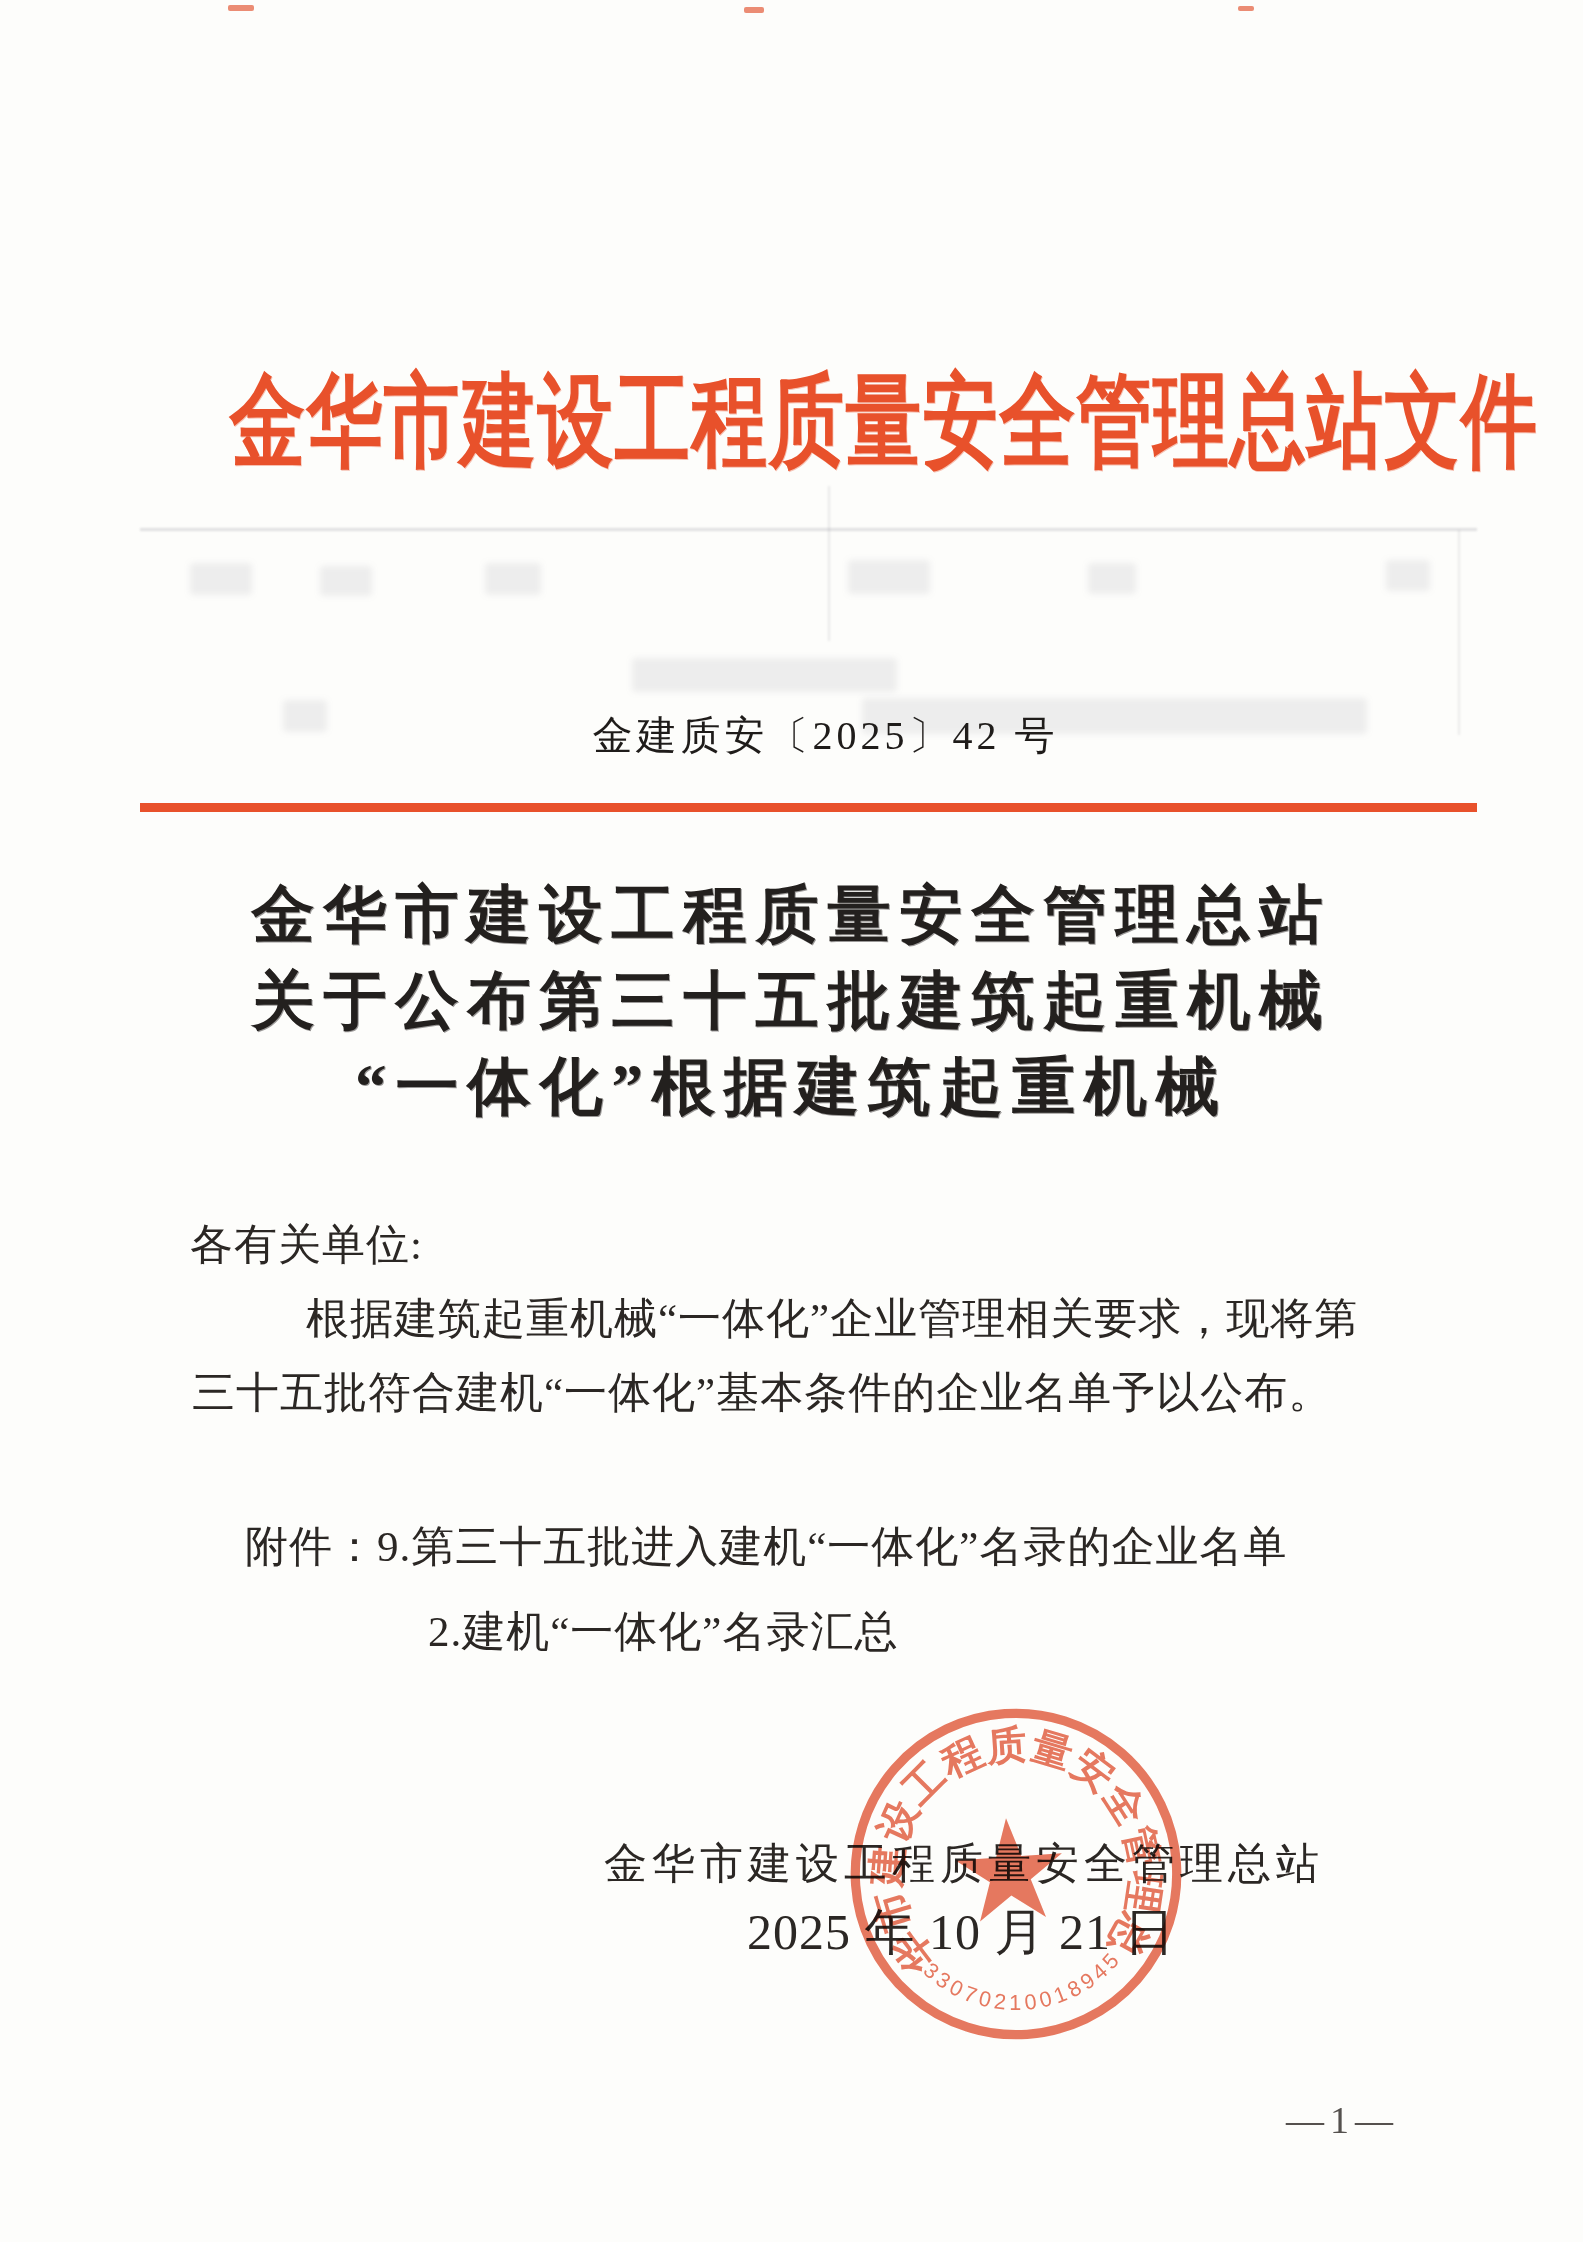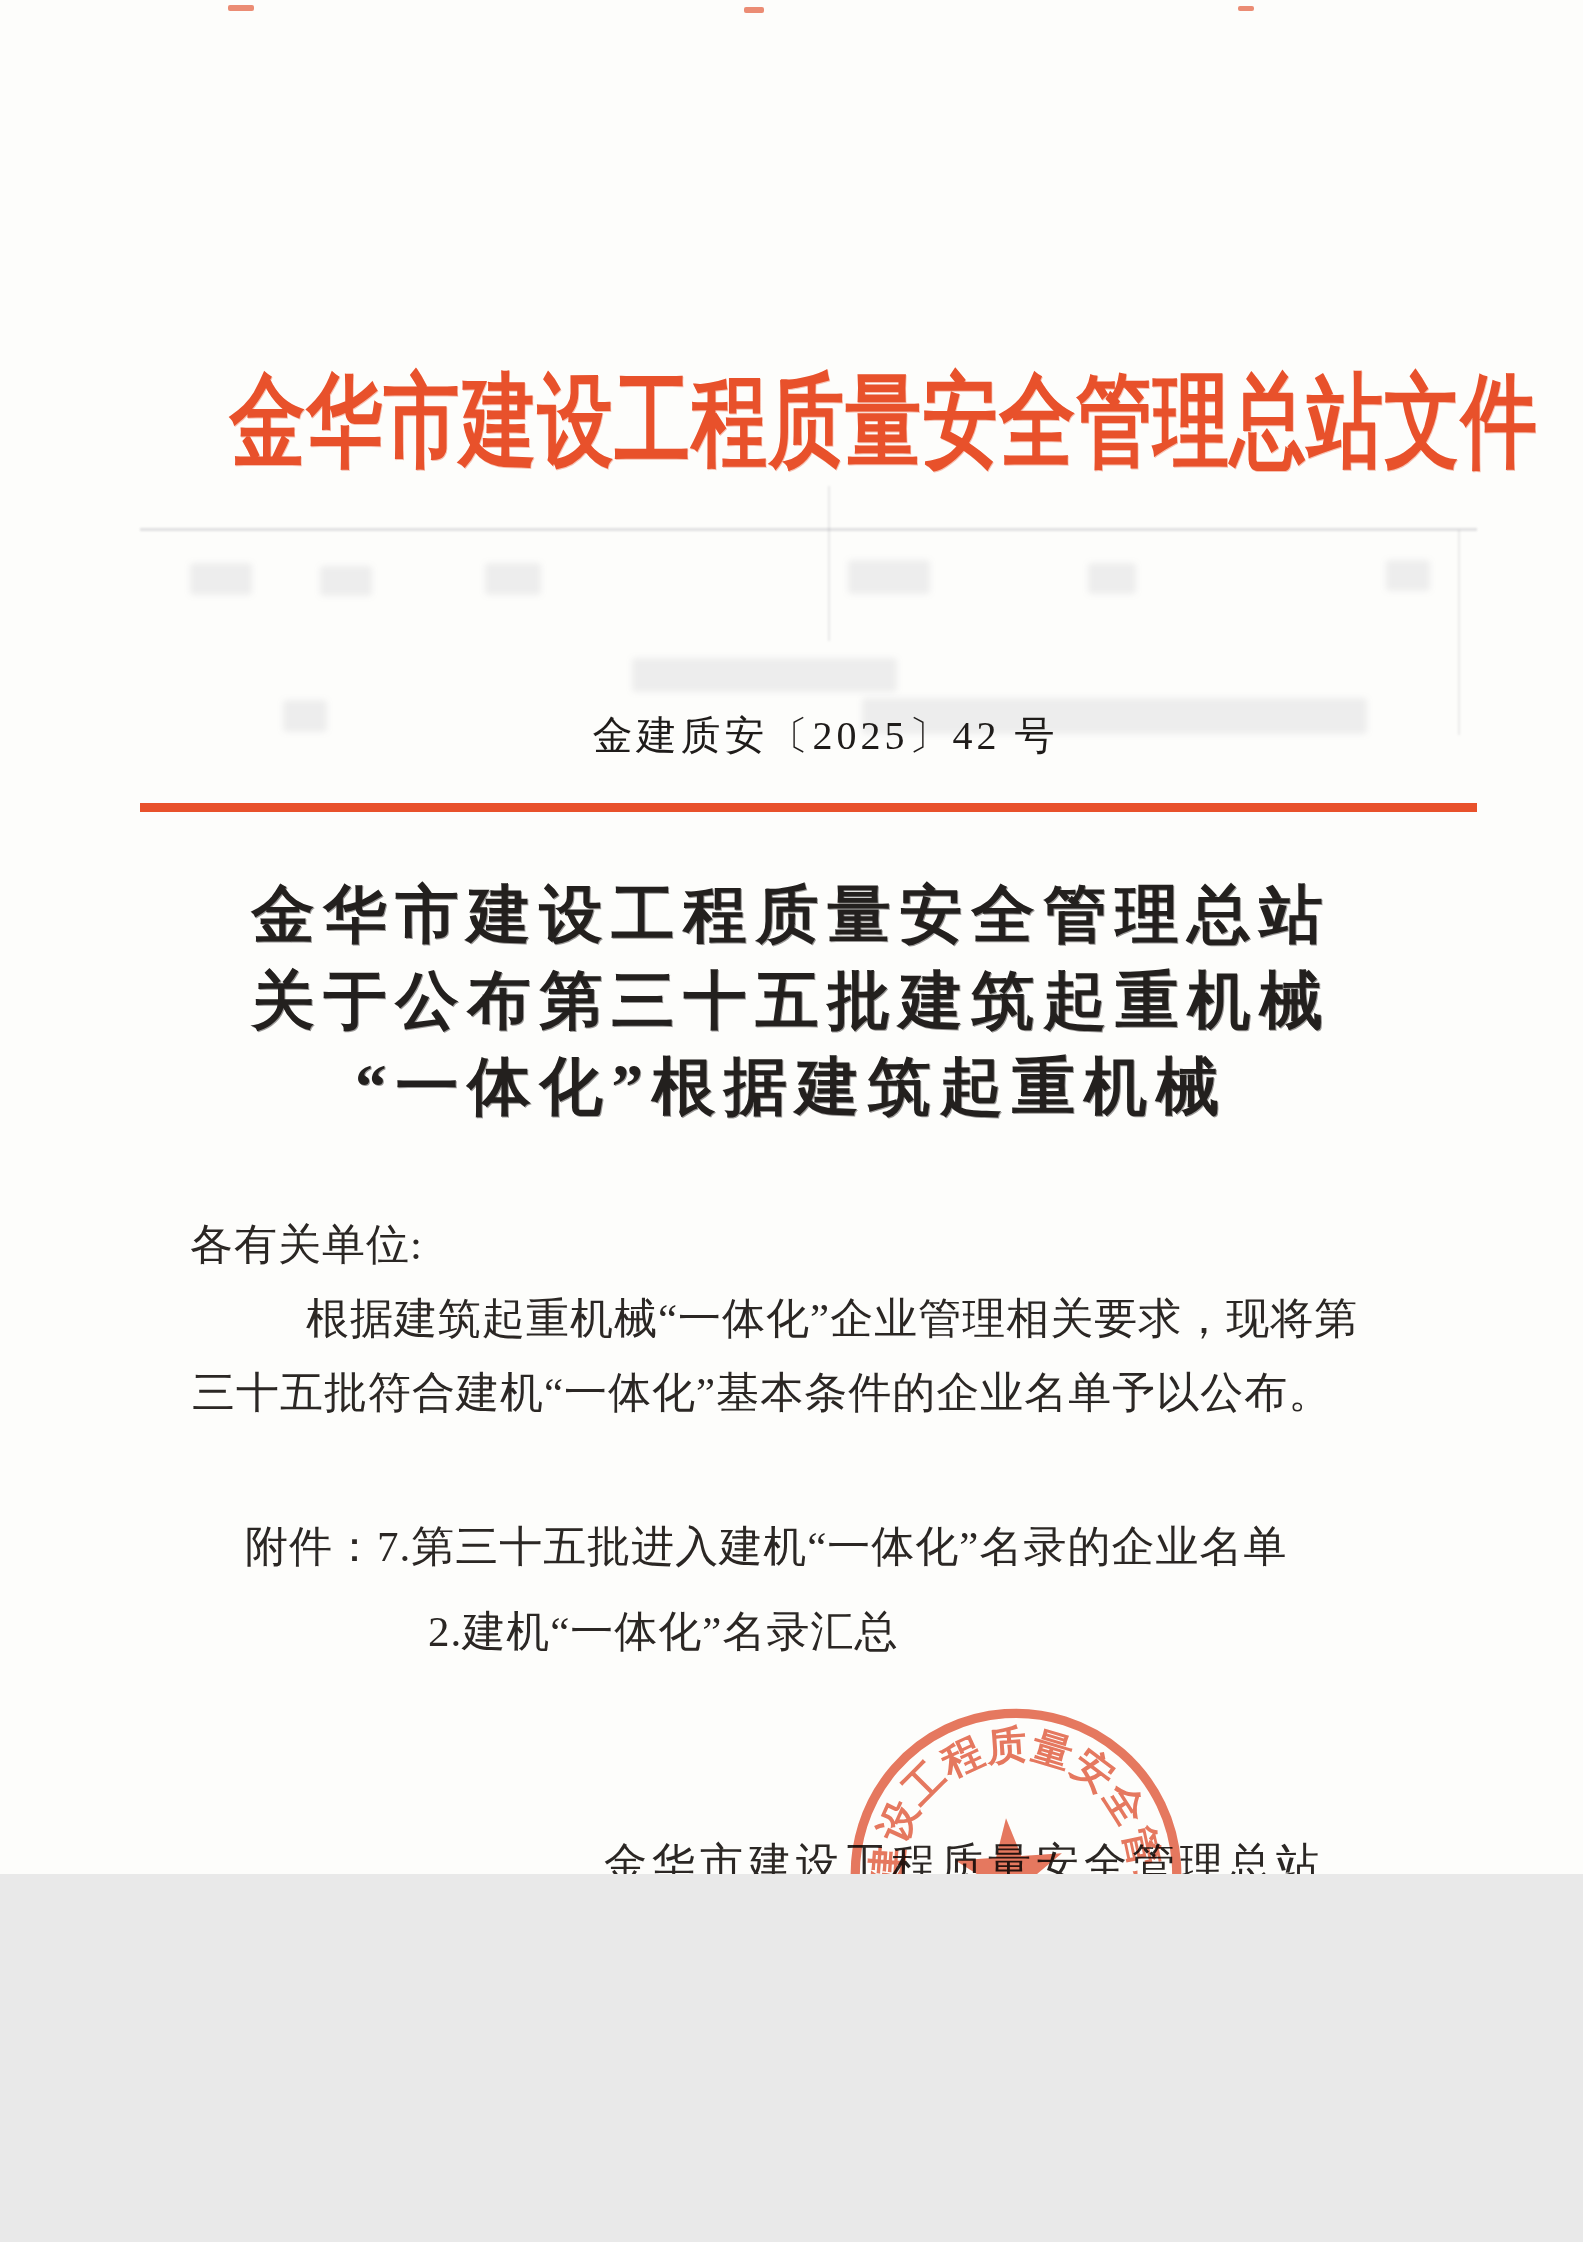--- a/index.html
+++ b/index.html
@@ -1,18 +1,18 @@
 <!DOCTYPE html>
 <html><head>
 <meta charset="utf-8">
 <style>
   html,body{margin:0;padding:0;background:#e9e9e9;}
   .page{
     position:relative;
-    width:1583px;height:1874px;
+    width:1583px;height:2242px;
     margin:0 auto;
     background:#fdfdfb;
     overflow:hidden;
     font-family:"Liberation Serif","DejaVu Serif",serif;
     color:#26211d;
   }
   
   .red-header{
     position:absolute;top:358px;left:0;width:100%;
     text-align:center;white-space:nowrap;
@@ -103,21 +103,21 @@
   <div class="notice-title">
     <div>金华市建设工程质量安全管理总站</div>
     <div>关于公布第三十五批建筑起重机械</div>
     <div>“一体化”根据建筑起重机械</div>
   </div>
 
   <div class="bodytext salutation">各有关单位:</div>
   <div class="bodytext para-l1">根据建筑起重机械“一体化”企业管理相关要求，现将第</div>
   <div class="bodytext para-l2">三十五批符合建机“一体化”基本条件的企业名单予以公布。</div>
 
-  <div class="bodytext attach-l1">附件：7.第三十五批进入建机“一体化”名录的企业名单</div>
+  <div class="bodytext attach-l1">附件：9.第三十五批进入建机“一体化”名录的企业名单</div>
   <div class="bodytext attach-l2">2.建机“一体化”名录汇总</div>
 
   <div class="bodytext sig-org">金华市建设工程质量安全管理总站</div>
   <div class="bodytext sig-date">2025 年 10 月 21 日</div>
 
   <svg class="seal" viewBox="0 0 330 330">
     <defs>
       <path id="sealArcTop" d="M 73 229 A 112 112 0 1 1 257 229" fill="none"></path>
       <path id="sealArcBottom" d="M 64 250 A 132 132 0 0 0 266 250" fill="none"></path>
     </defs>

